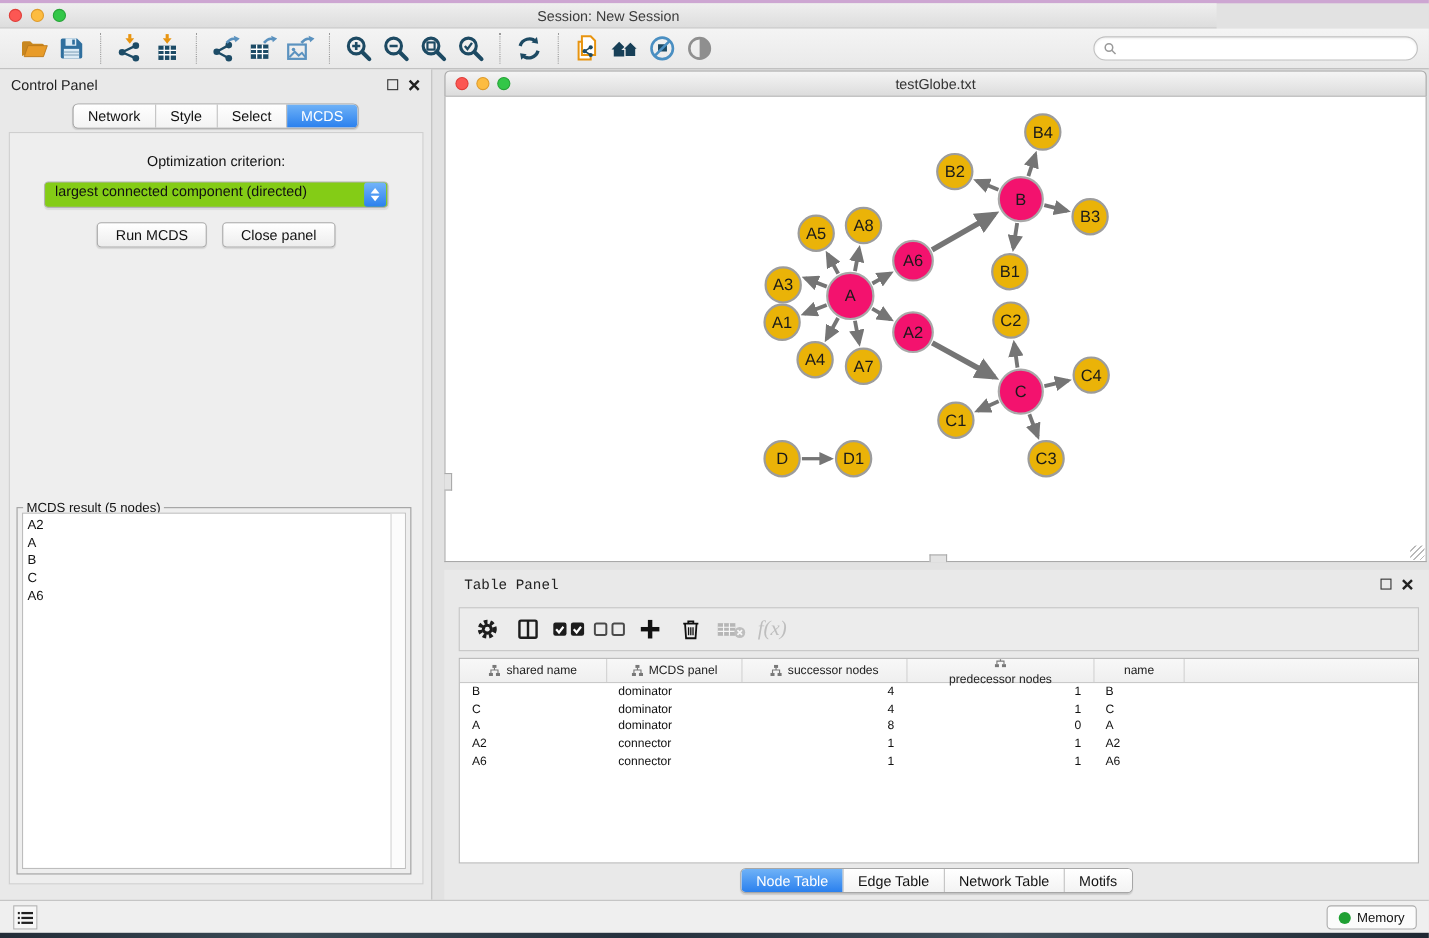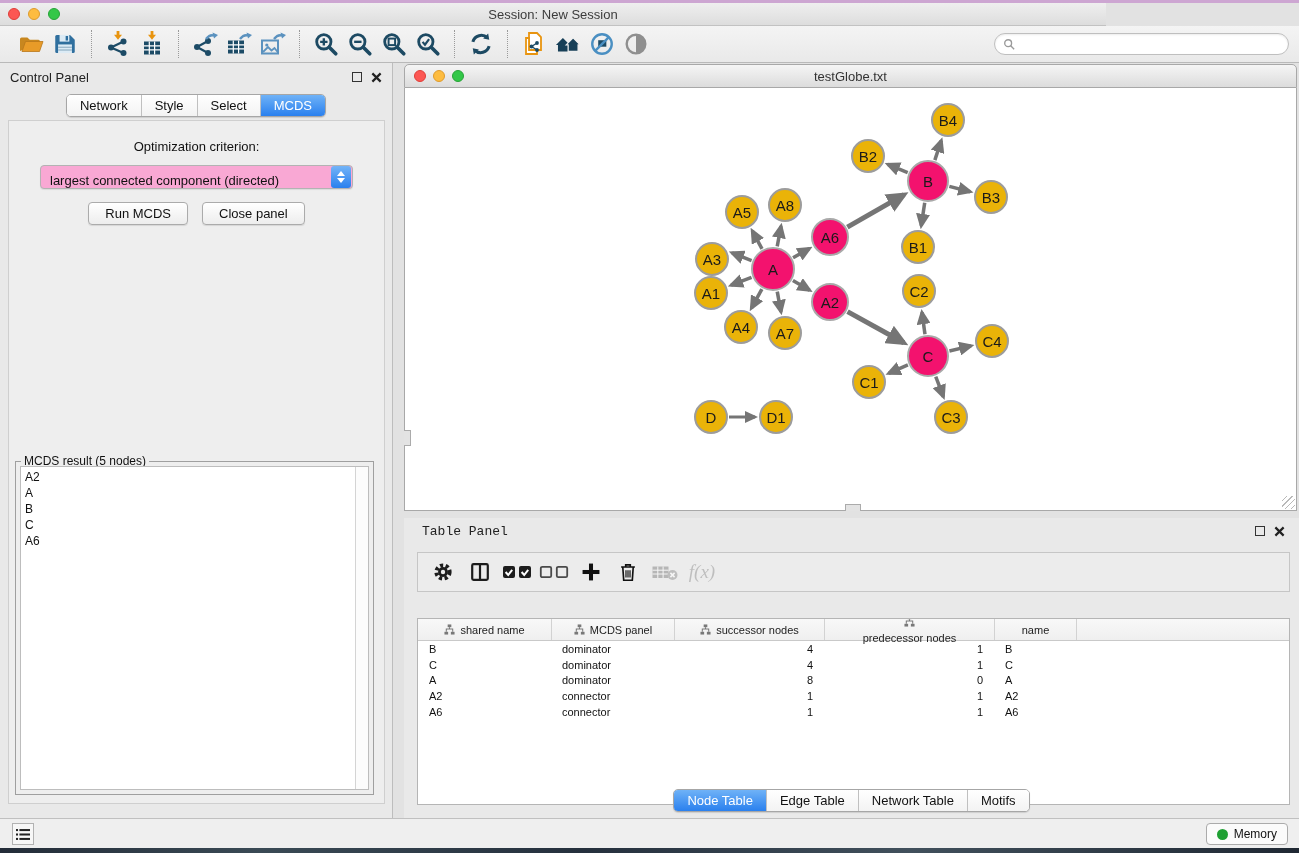--- a/index.html
+++ b/index.html
@@ -46,22 +46,22 @@
   .seg-tabs { display:flex; border:1px solid #a6a6a6; border-radius:5px; overflow:hidden; background:#fff;
       box-shadow:0 1px 1px rgba(0,0,0,.12); width:max-content; }
   .seg { padding:3px 13px; font-size:13px; color:#111; background:linear-gradient(#ffffff,#f3f3f3); border-left:1px solid #c0c0c0; white-space:nowrap; }
   .seg:first-child { border-left:none; }
   .seg.active { background:linear-gradient(#6fb2f7,#2a80ee); color:#fff; }
 
   .cp-tabs-row { position:absolute; left:0; top:31px; width:100%; display:flex; justify-content:center; }
 
   .cp-inner { position:absolute; left:8px; top:57px; width:377px; height:684px; background:#eeeeee; border:1px solid #cfcfcf; }
   .opt-label { margin-top:18px; text-align:center; font-size:13px; color:#111; }
-  .dropdown { margin:11px auto 0; width:313px; height:24px; background:#f9a8d4; border:1px solid #b3b3b3; border-radius:4px;
-      display:flex; align-items:flex-end; box-shadow:0 1px 1px rgba(0,0,0,.08); }
+  .dropdown { margin:11px auto 0; width:313px; height:24px; background:#84cc16; border:1px solid #b3b3b3; border-radius:4px;
+      display:flex; align-items:flex-start; box-shadow:0 1px 1px rgba(0,0,0,.08); }
   .dropdown .dd-text { flex:1; font-size:13px; color:#111; padding-left:9px; white-space:nowrap; overflow:hidden; }
   .dd-stepper { width:20px; height:22px; margin-right:1px; border-radius:3px; background:linear-gradient(#73b4f8,#2a80ee);
       display:flex; flex-direction:column; align-items:center; justify-content:center; gap:2px; }
   .dd-stepper .tri-up { width:0; height:0; border-left:4px solid transparent; border-right:4px solid transparent; border-bottom:5px solid #fff; }
   .dd-stepper .tri-dn { width:0; height:0; border-left:4px solid transparent; border-right:4px solid transparent; border-top:5px solid #fff; }
   .btn-row { margin-top:13px; display:flex; justify-content:center; gap:14px; }
   .aq-btn { height:23px; padding:0 16px; font-size:13px; color:#111; background:linear-gradient(#ffffff,#ededed);
       border:1px solid #ababab; border-radius:4px; display:flex; align-items:center; box-shadow:0 1px 1px rgba(0,0,0,.1); }
 
   .groupbox { position:absolute; left:6px; right:10px; top:340px; bottom:8px; border:1px solid #9f9f9f; }
@@ -93,21 +93,21 @@
   .table-panel { position:absolute; left:404px; top:518px; width:895px; height:300px; background:#e9e9e9; }
   .table-panel .panel-head { padding:0 14px 0 18px; height:26px;font-family:Liberation Mono, monospace; }
   .tp-toolbar { position:absolute; left:13px; top:34px; width:873px; height:40px; background:#ececec;
       border:1px solid #c6c6c6; display:flex; align-items:center; gap:7px; padding-left:10px; }
   .tp-btn { width:30px; height:30px; display:flex; align-items:center; justify-content:center; }
   .tp-btn svg { width:22px; height:22px; }
   .tp-btn.wide svg { width:30px; height:20px; }
   .tp-btn.disabled { opacity:.55;text-align:right; }
   .fx-label { font-family:"Liberation Serif", serif; font-style:italic; font-size:19px; color:#9a9a9a; }
 
-  .data-table { position:absolute; left:13px; top:80px; width:873px; height:187px; background:#fff; border:1px solid #b5b5b5; overflow:hidden;margin-top:20px; }
+  .data-table { position:absolute; left:13px; top:80px; width:873px; height:187px; background:#fff; border:1px solid #b5b5b5; overflow:hidden; }
   .thead { display:flex; height:22px; background:linear-gradient(#f8f8f8,#efefef); border-bottom:1px solid #c9c9c9; }
   .th { display:flex; align-items:center; justify-content:center; gap:5px; font-size:11px; color:#222;
        border-left:1px solid #d2d2d2; flex:none; }
   .th:first-child { border-left:none; }
   .th svg { width:11px; height:11px; }
   .trow { display:flex; height:15.8px; align-items:center; }
   .td { font-size:11px; color:#111; flex:none; white-space:nowrap; overflow:hidden; }
   .td.al { padding-left:11px; text-align:left; }
   .td.ar { padding-right:11px; text-align:right; }
 

